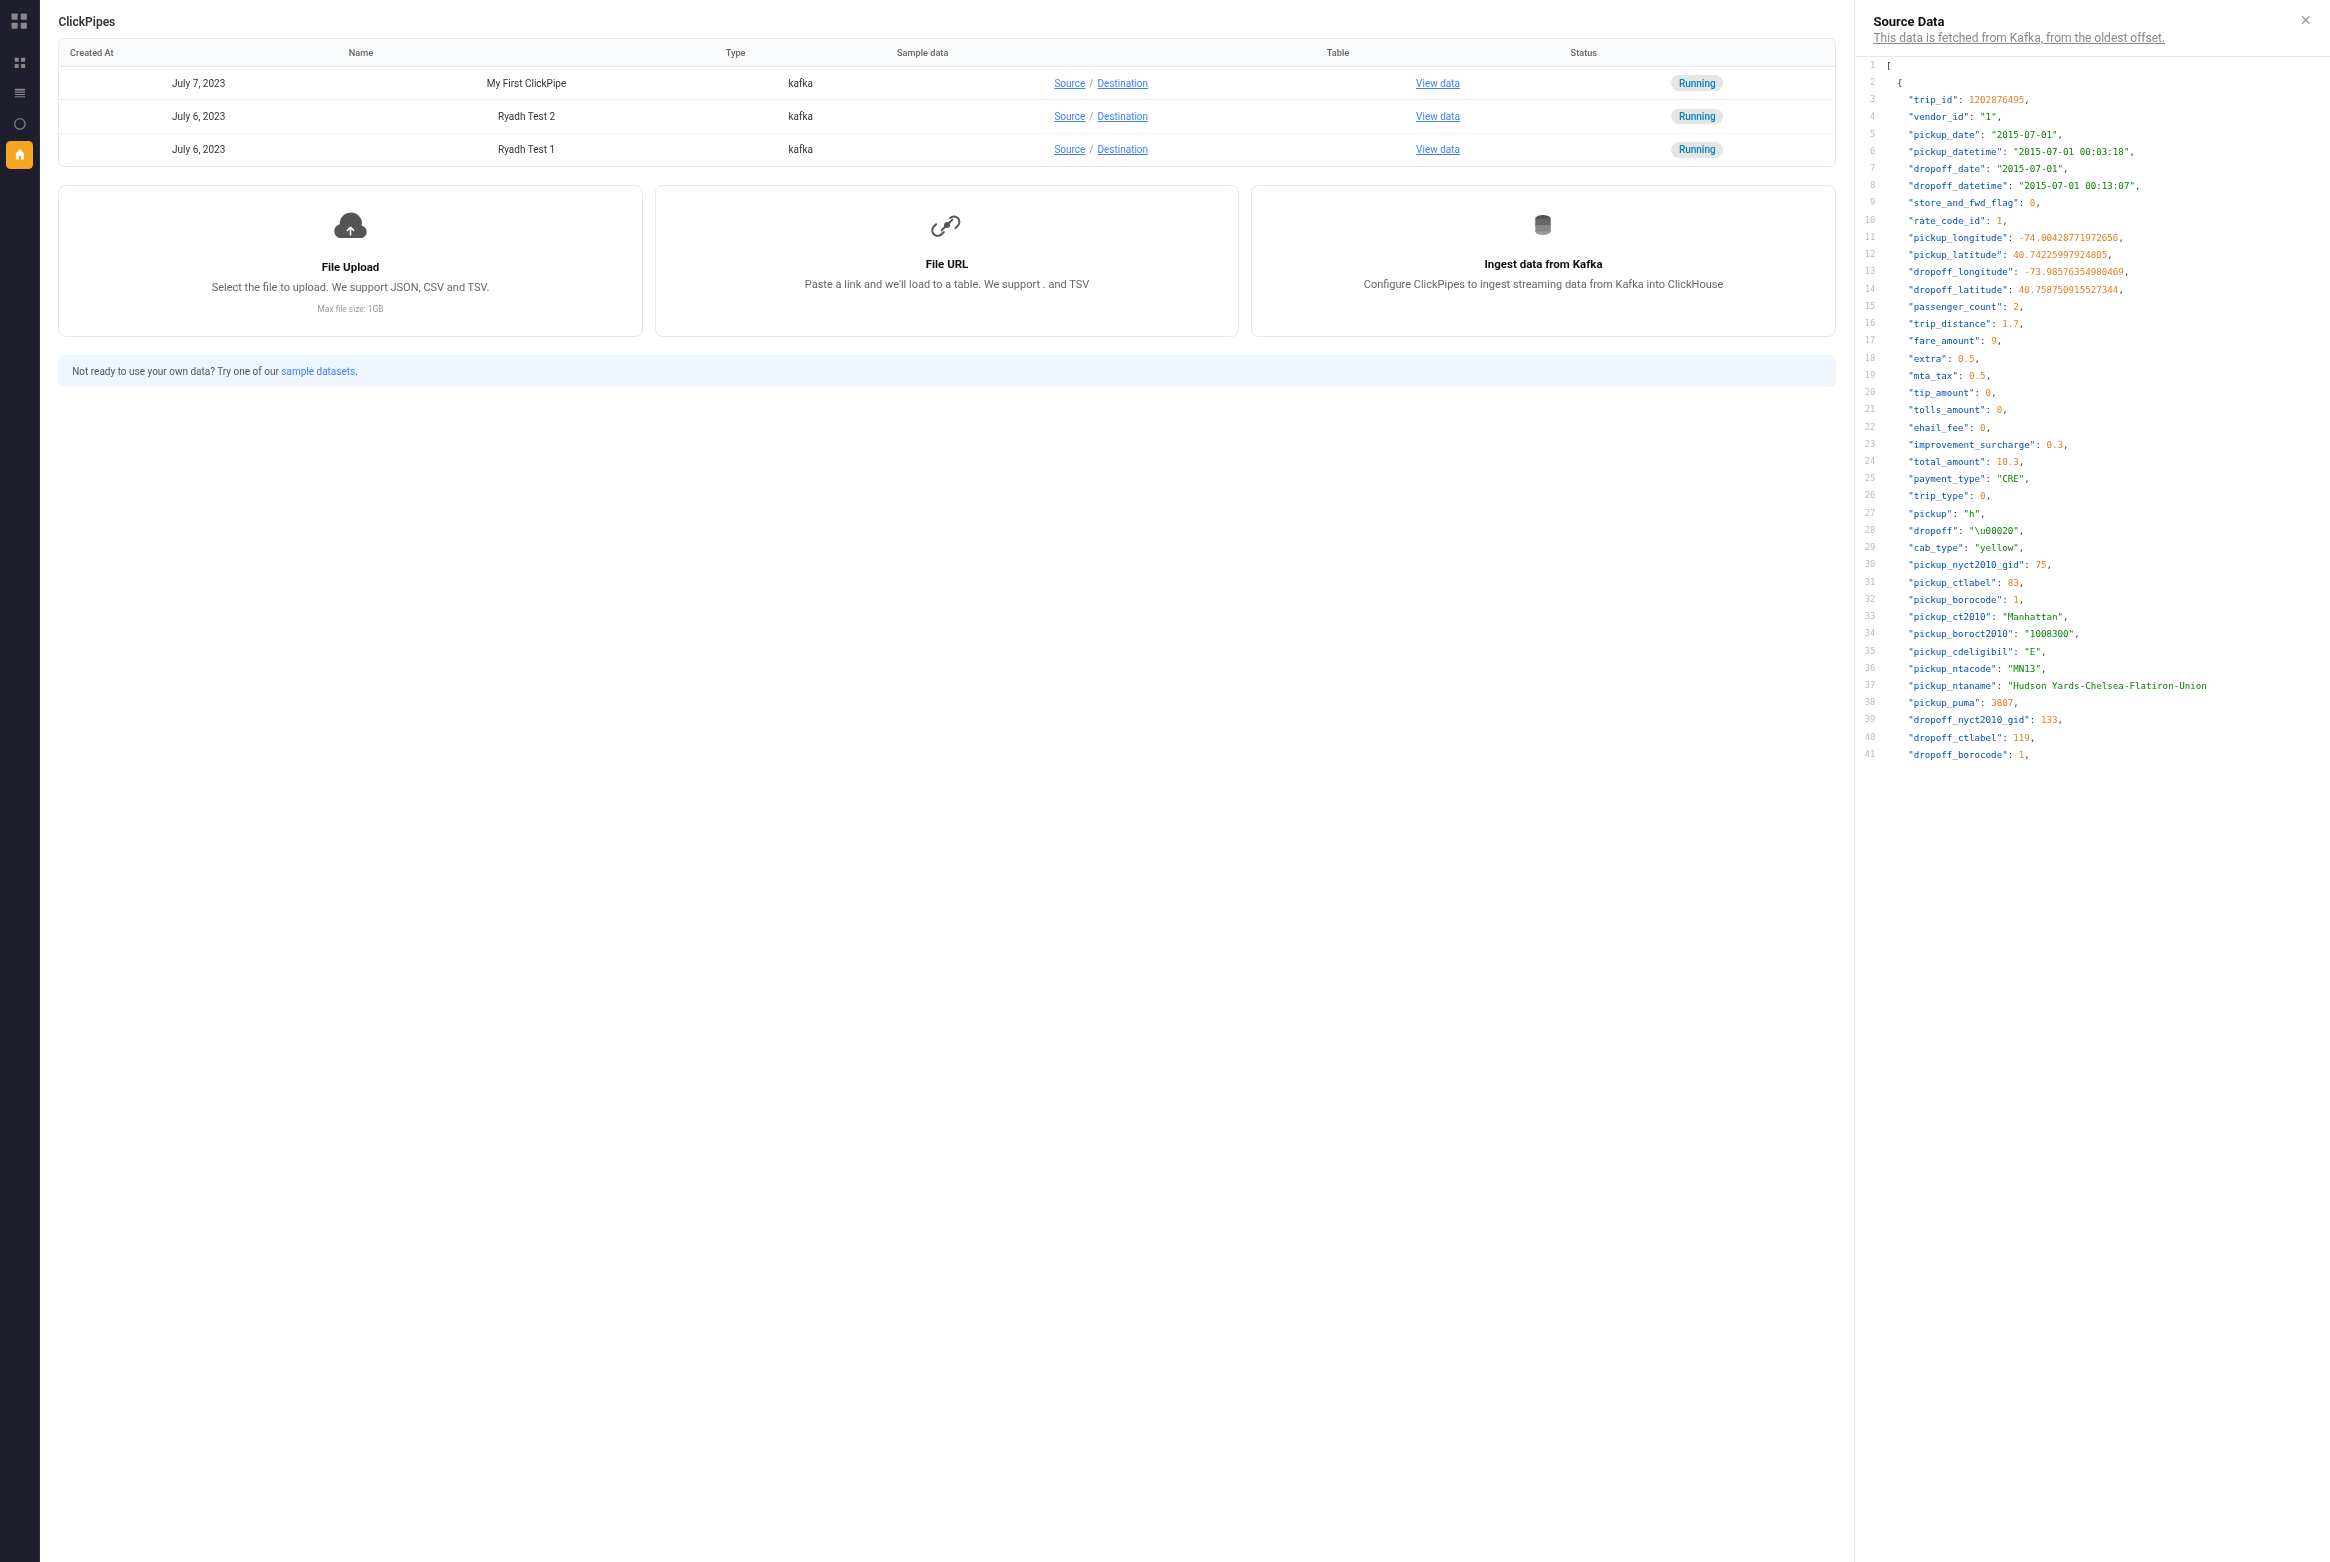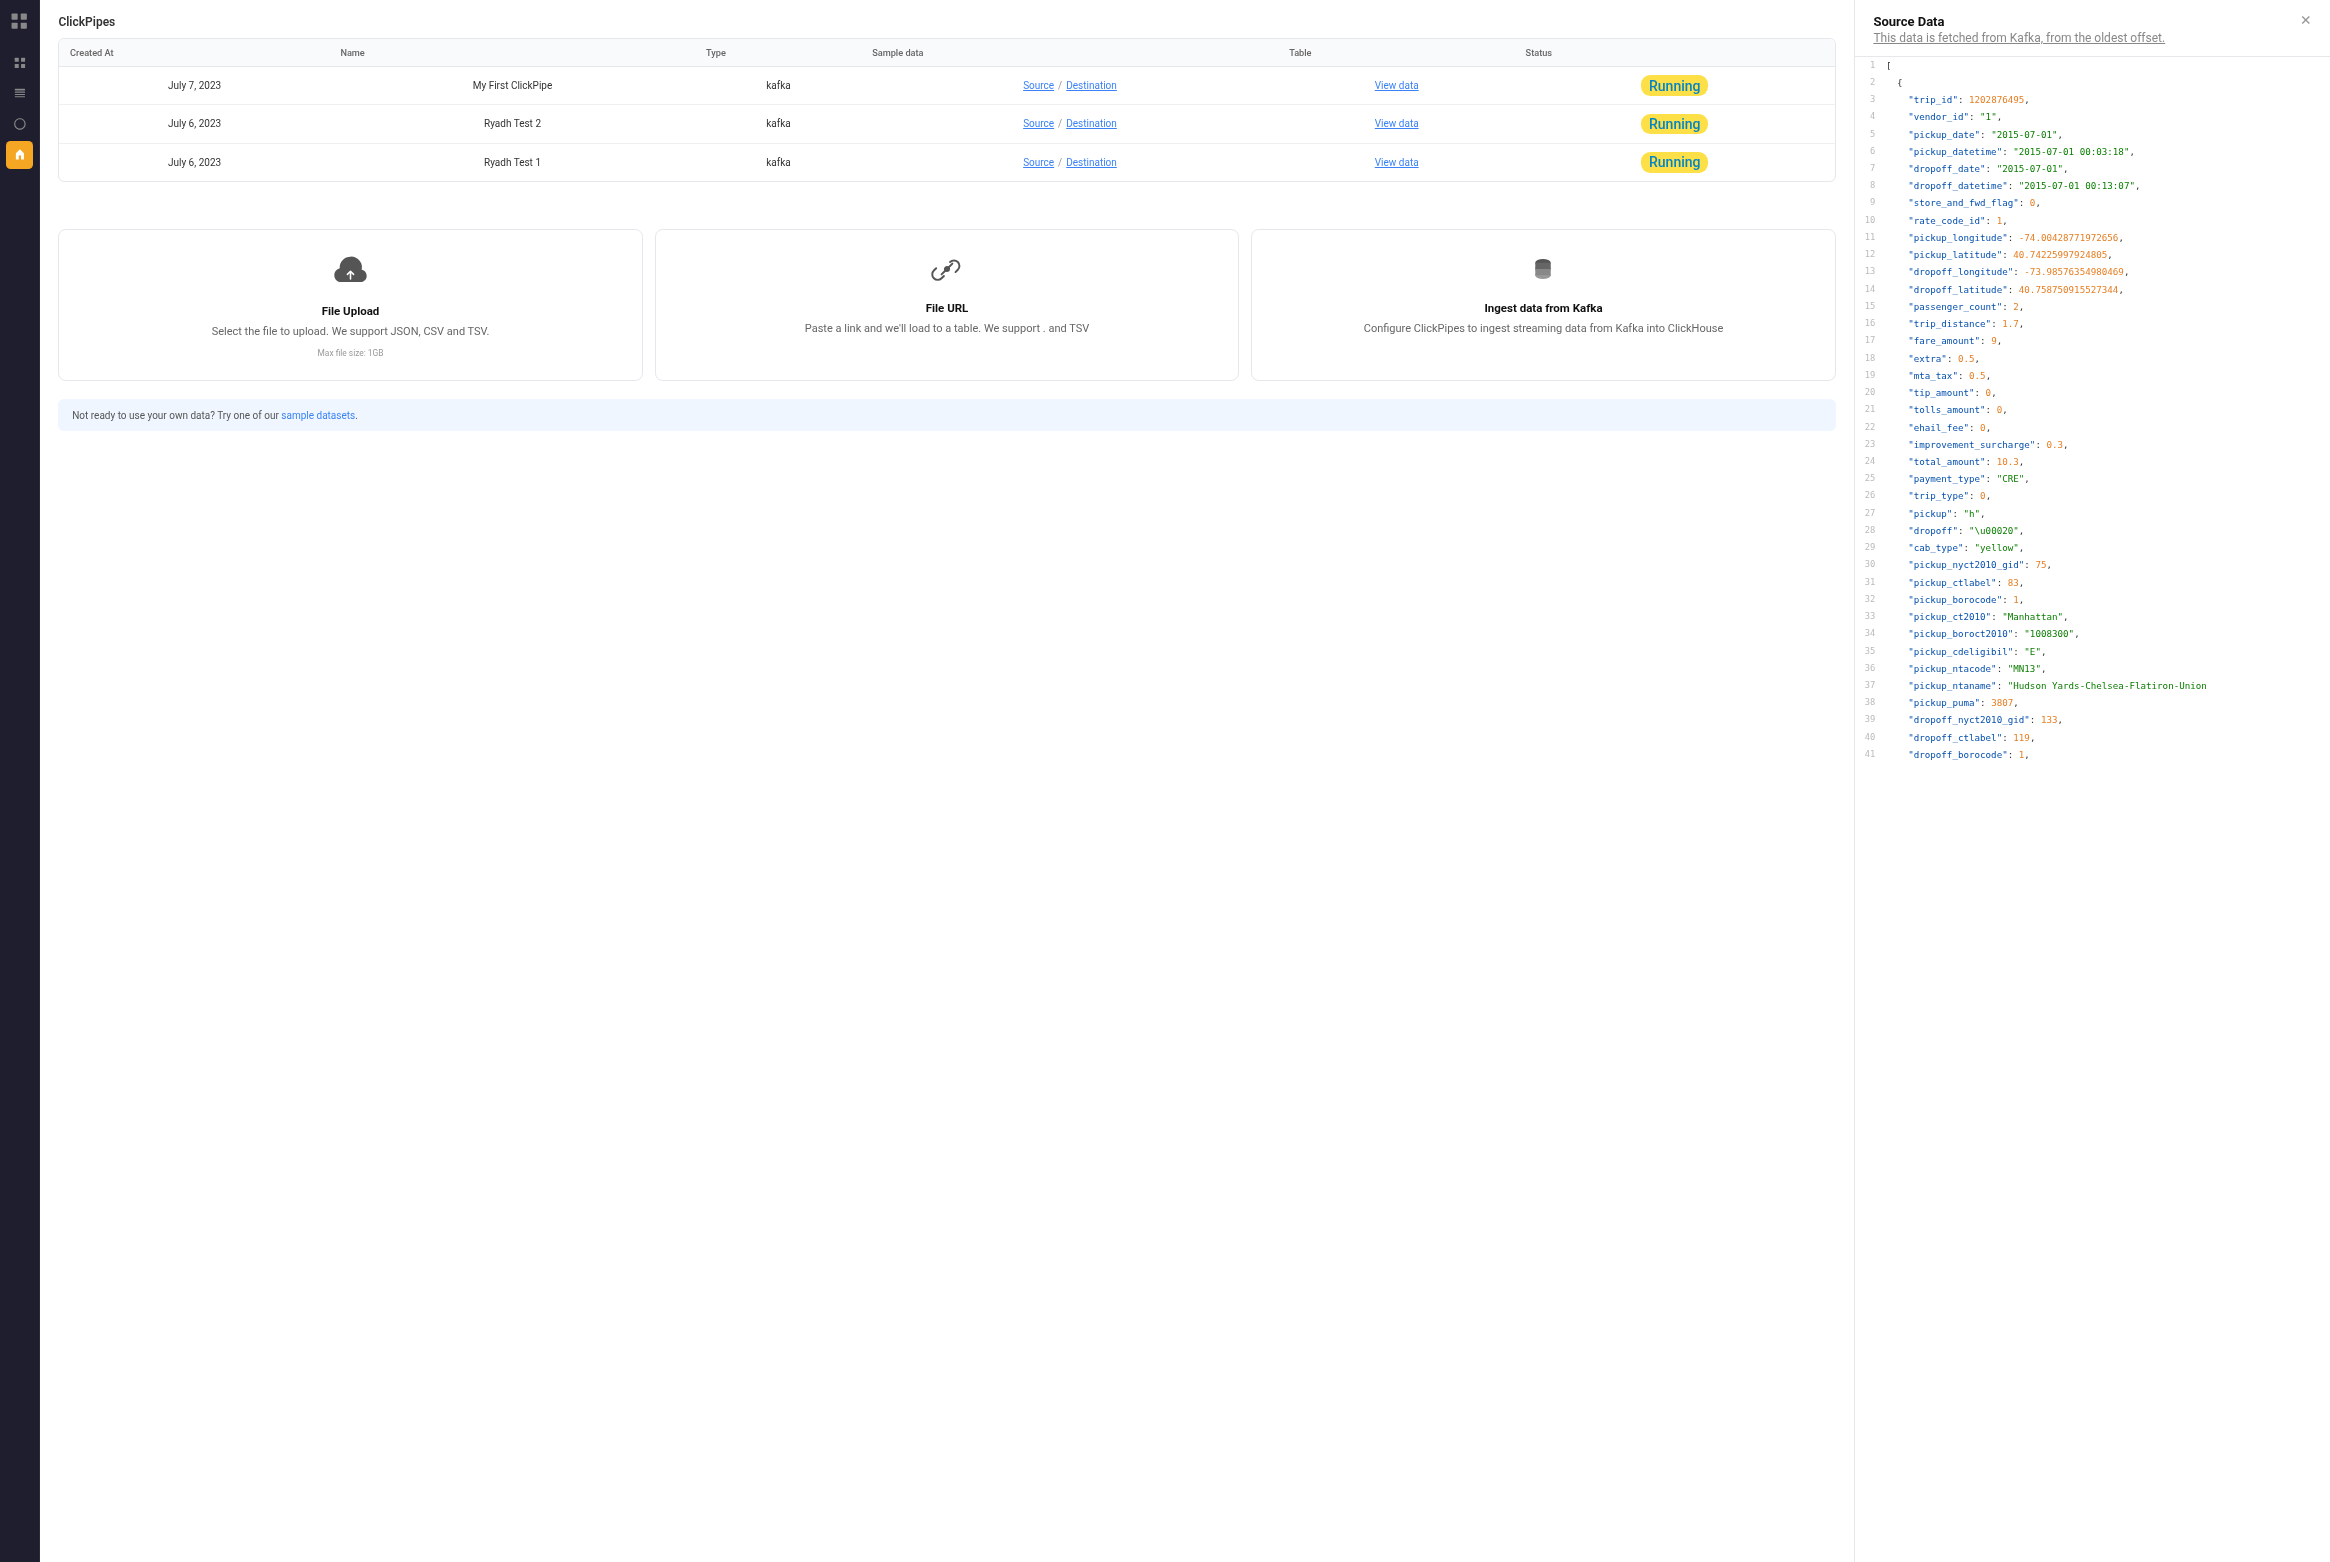--- a/index.html
+++ b/index.html
@@ -106,43 +106,42 @@
     }
     .link-text {
       color: #3b82f6;
       text-decoration: underline;
       cursor: pointer;
     }
     .status-badge {
       display: inline-block;
       padding: 2.3px 7.7px;
       border-radius: 9.2px;
-      font-size: 14px;
+      font-size: 10px;
       font-weight: 500;
-      background: #fde047;
+      background: #e5e5e5;
       color: #0284c7;
     }
     .slash { color: #999; margin: 0 1.5px; }
 
     
     .cards-row {
       display: flex;
       gap: 12.3px;
       margin-bottom: 18.4px;
     }
     .card {
       flex: 1;
       border: 0.8px solid #e5e7eb;
       border-radius: 7.7px;
       padding: 21.4px 15.3px;
       text-align: center;
       cursor: pointer;
       background: #fff;
       transition: box-shadow 0.15s;
-      margin-top: 29px;
     }
     .card-icon {
       font-size: 24.5px;
       margin-bottom: 9.2px;
       color: #555;
     }
     .card-title {
       font-size: 11.5px;
       font-weight: 700;
       color: #111;

